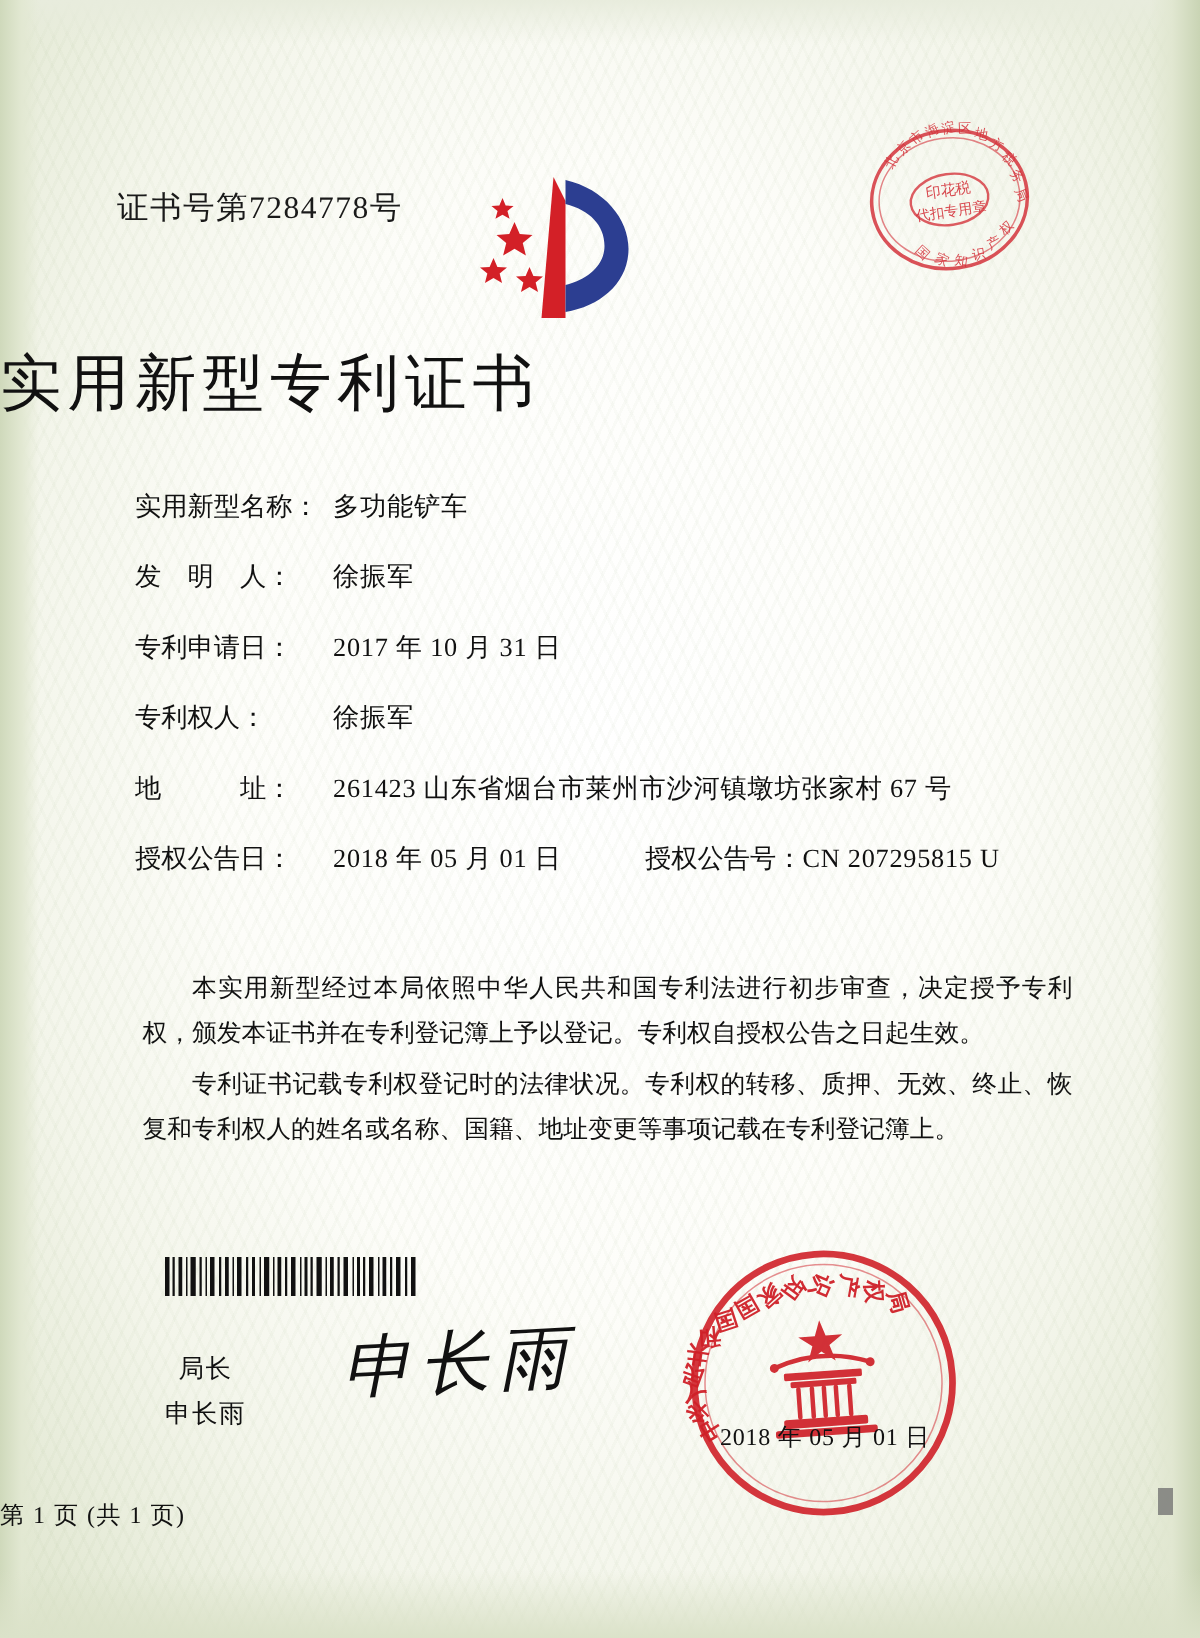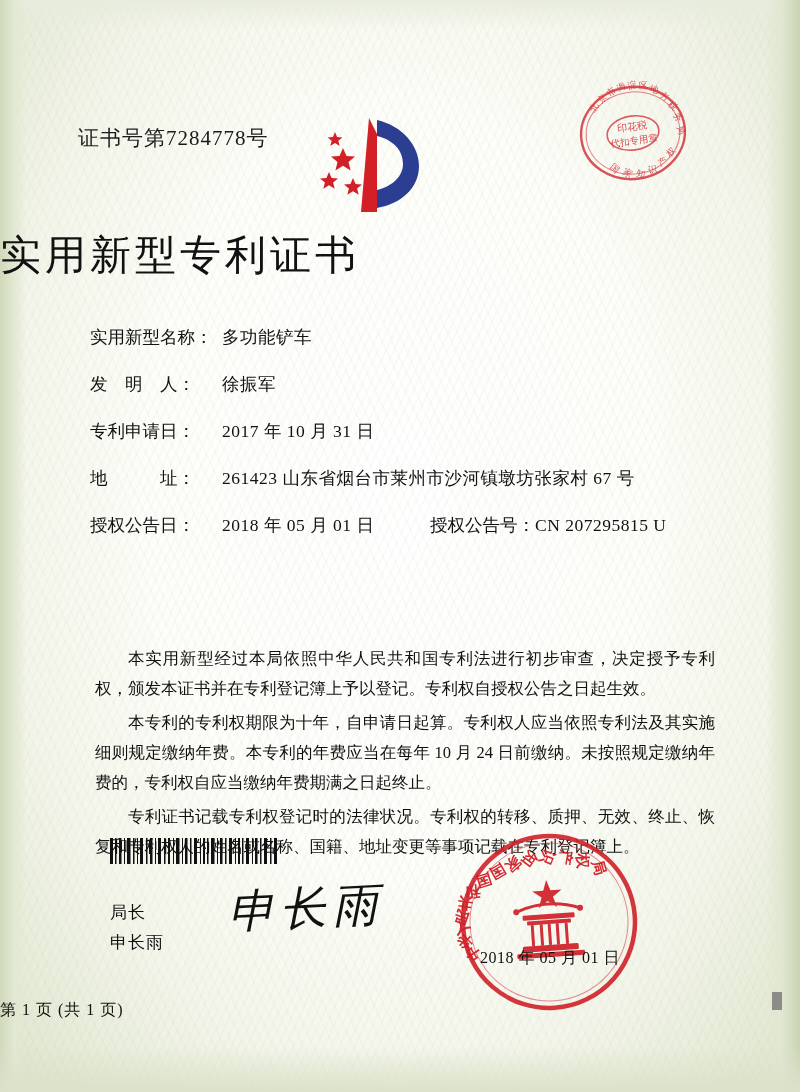--- a/index.html
+++ b/index.html
@@ -160,20 +160,21 @@
 
   
   .director {
     position: absolute;
     left: 110px;
     top: 898px;
     font-size: 17px;
     line-height: 30px;
     color: #111;
     letter-spacing: 1px;
+    text-align: center;
   }
   .signature {
     position: absolute;
     left: 228px;
     top: 878px;
     font-size: 46px;
     color: #111;
     font-family: "Liberation Serif", "DejaVu Serif", serif;
     font-style: italic;
     letter-spacing: 6px;
@@ -283,34 +284,36 @@
   <div class="fields">
     <div class="field-row">
       <span class="f-label">实用新型名称：</span><span class="f-value">多功能铲车</span>
     </div>
     <div class="field-row">
       <span class="f-label">发　明　人：</span><span class="f-value">徐振军</span>
     </div>
     <div class="field-row">
       <span class="f-label">专利申请日：</span><span class="f-value">2017 年 10 月 31 日</span>
     </div>
+    <div class="field-row">
+      <span class="f-label">专利权人：</span><span class="f-value">徐振军</span>
+    </div>
     <div class="field-row addr">
       <span class="f-label">地　　　址：</span><span class="f-value">261423 山东省烟台市莱州市沙河镇墩坊张家村 67 号</span>
     </div>
     <div class="field-row">
       <span class="f-label">授权公告日：</span><span class="f-value">2018 年 05 月 01 日</span>
       <span class="pub-right">
         <span class="f-label" style="width:auto">授权公告号：</span><span class="f-value">CN 207295815 U</span>
       </span>
     </div>
   </div>
 
   <div class="paras">
     <p>本实用新型经过本局依照中华人民共和国专利法进行初步审查，决定授予专利权，颁发本证书并在专利登记簿上予以登记。专利权自授权公告之日起生效。</p>
-    <p>本专利的专利权期限为十年，自申请日起算。专利权人应当依照专利法及其实施细则规定缴纳年费。本专利的年费应当在每年 10 月 24 日前缴纳。未按照规定缴纳年费的，专利权自应当缴纳年费期满之日起终止。</p>
     <p>专利证书记载专利权登记时的法律状况。专利权的转移、质押、无效、终止、恢复和专利权人的姓名或名称、国籍、地址变更等事项记载在专利登记簿上。</p>
   </div>
 
   <div class="barcode">
     <svg width="168" height="26" viewBox="0 0 168 26" preserveAspectRatio="none">
       <g fill="#111">
         <rect x="0" y="0" width="3" height="26"></rect>
           <rect x="5" y="0" width="1.5" height="26"></rect>
         <rect x="9" y="0" width="2.5" height="26"></rect>
           <rect x="14" y="0" width="1" height="26"></rect>

